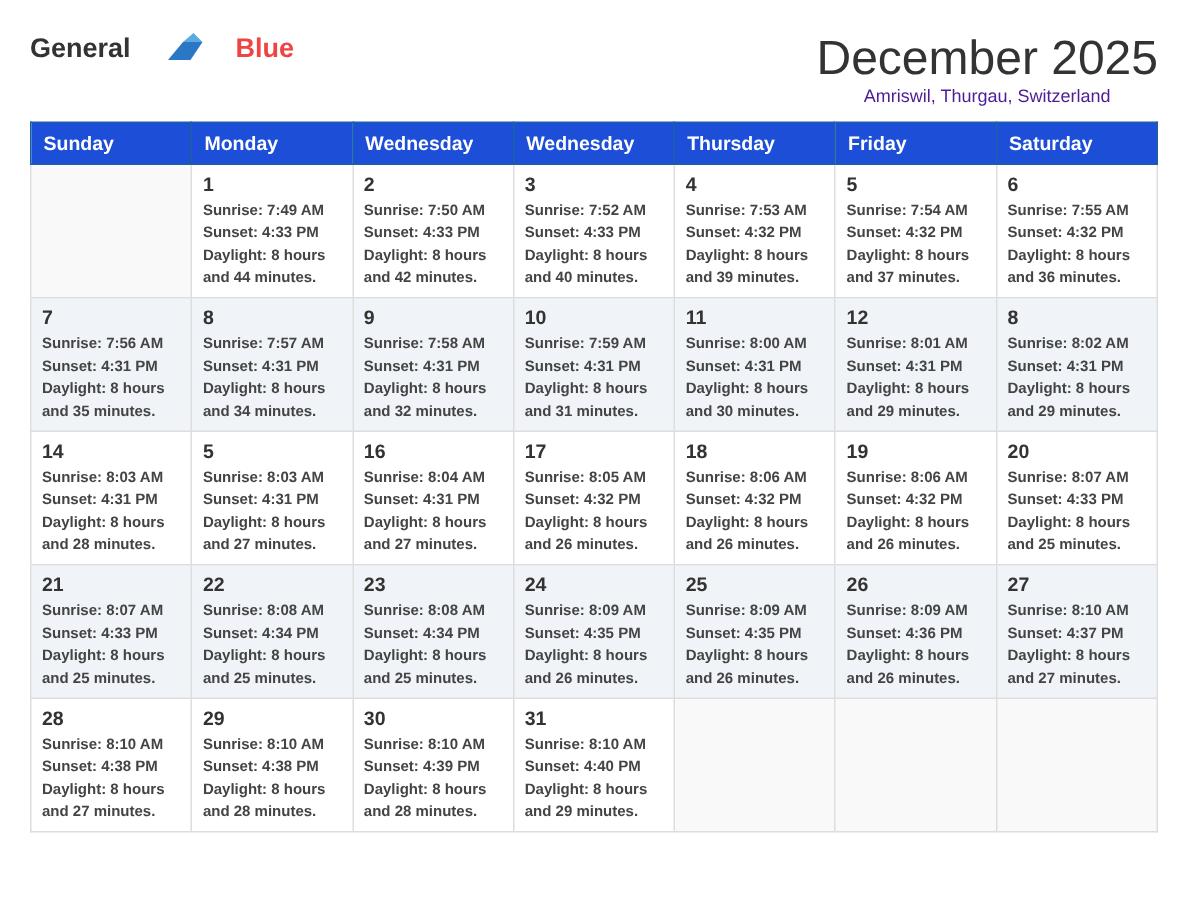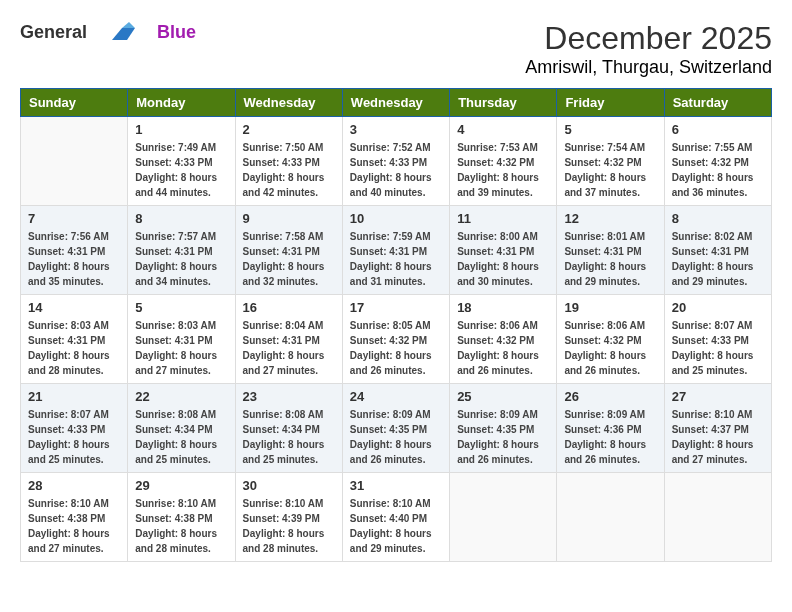--- a/index.html
+++ b/index.html
@@ -22,46 +22,46 @@
       gap: 20px;
     }
     .logo-text-general {
       font-size: 18px;
       font-weight: bold;
       color: #333;
     }
     .logo-text-blue {
       font-size: 18px;
       font-weight: bold;
-      color: #a21caf;
+      color: #ef4444;
     }
     .logo-icon {
       width: 30px;
       height: 24px;
     }
     .title-area {
-      text-align: right;
+      text-align: center;
       margin-left: 16px;
     }
     .month-title {
       font-size: 32px;
       font-weight: normal;
       color: #333;
     }
     .location-title {
-      font-size: 18px;
-      color: #000000;
+      font-size: 12px;
+      color: #4c1d95;
     }
     .calendar {
       width: 100%;
       border-collapse: collapse;
       border: 1px solid #ccc;
     }
     .calendar th {
-      background-color: #4d7c0f;
+      background-color: #1d4ed8;
       color: white;
       text-align: left;
       padding: 6px 8px;
       font-size: 13px;
       font-weight: bold;
       border: 1px solid #1a60a5;
     }
     .calendar td {
       vertical-align: top;
       padding: 5px 7px;

